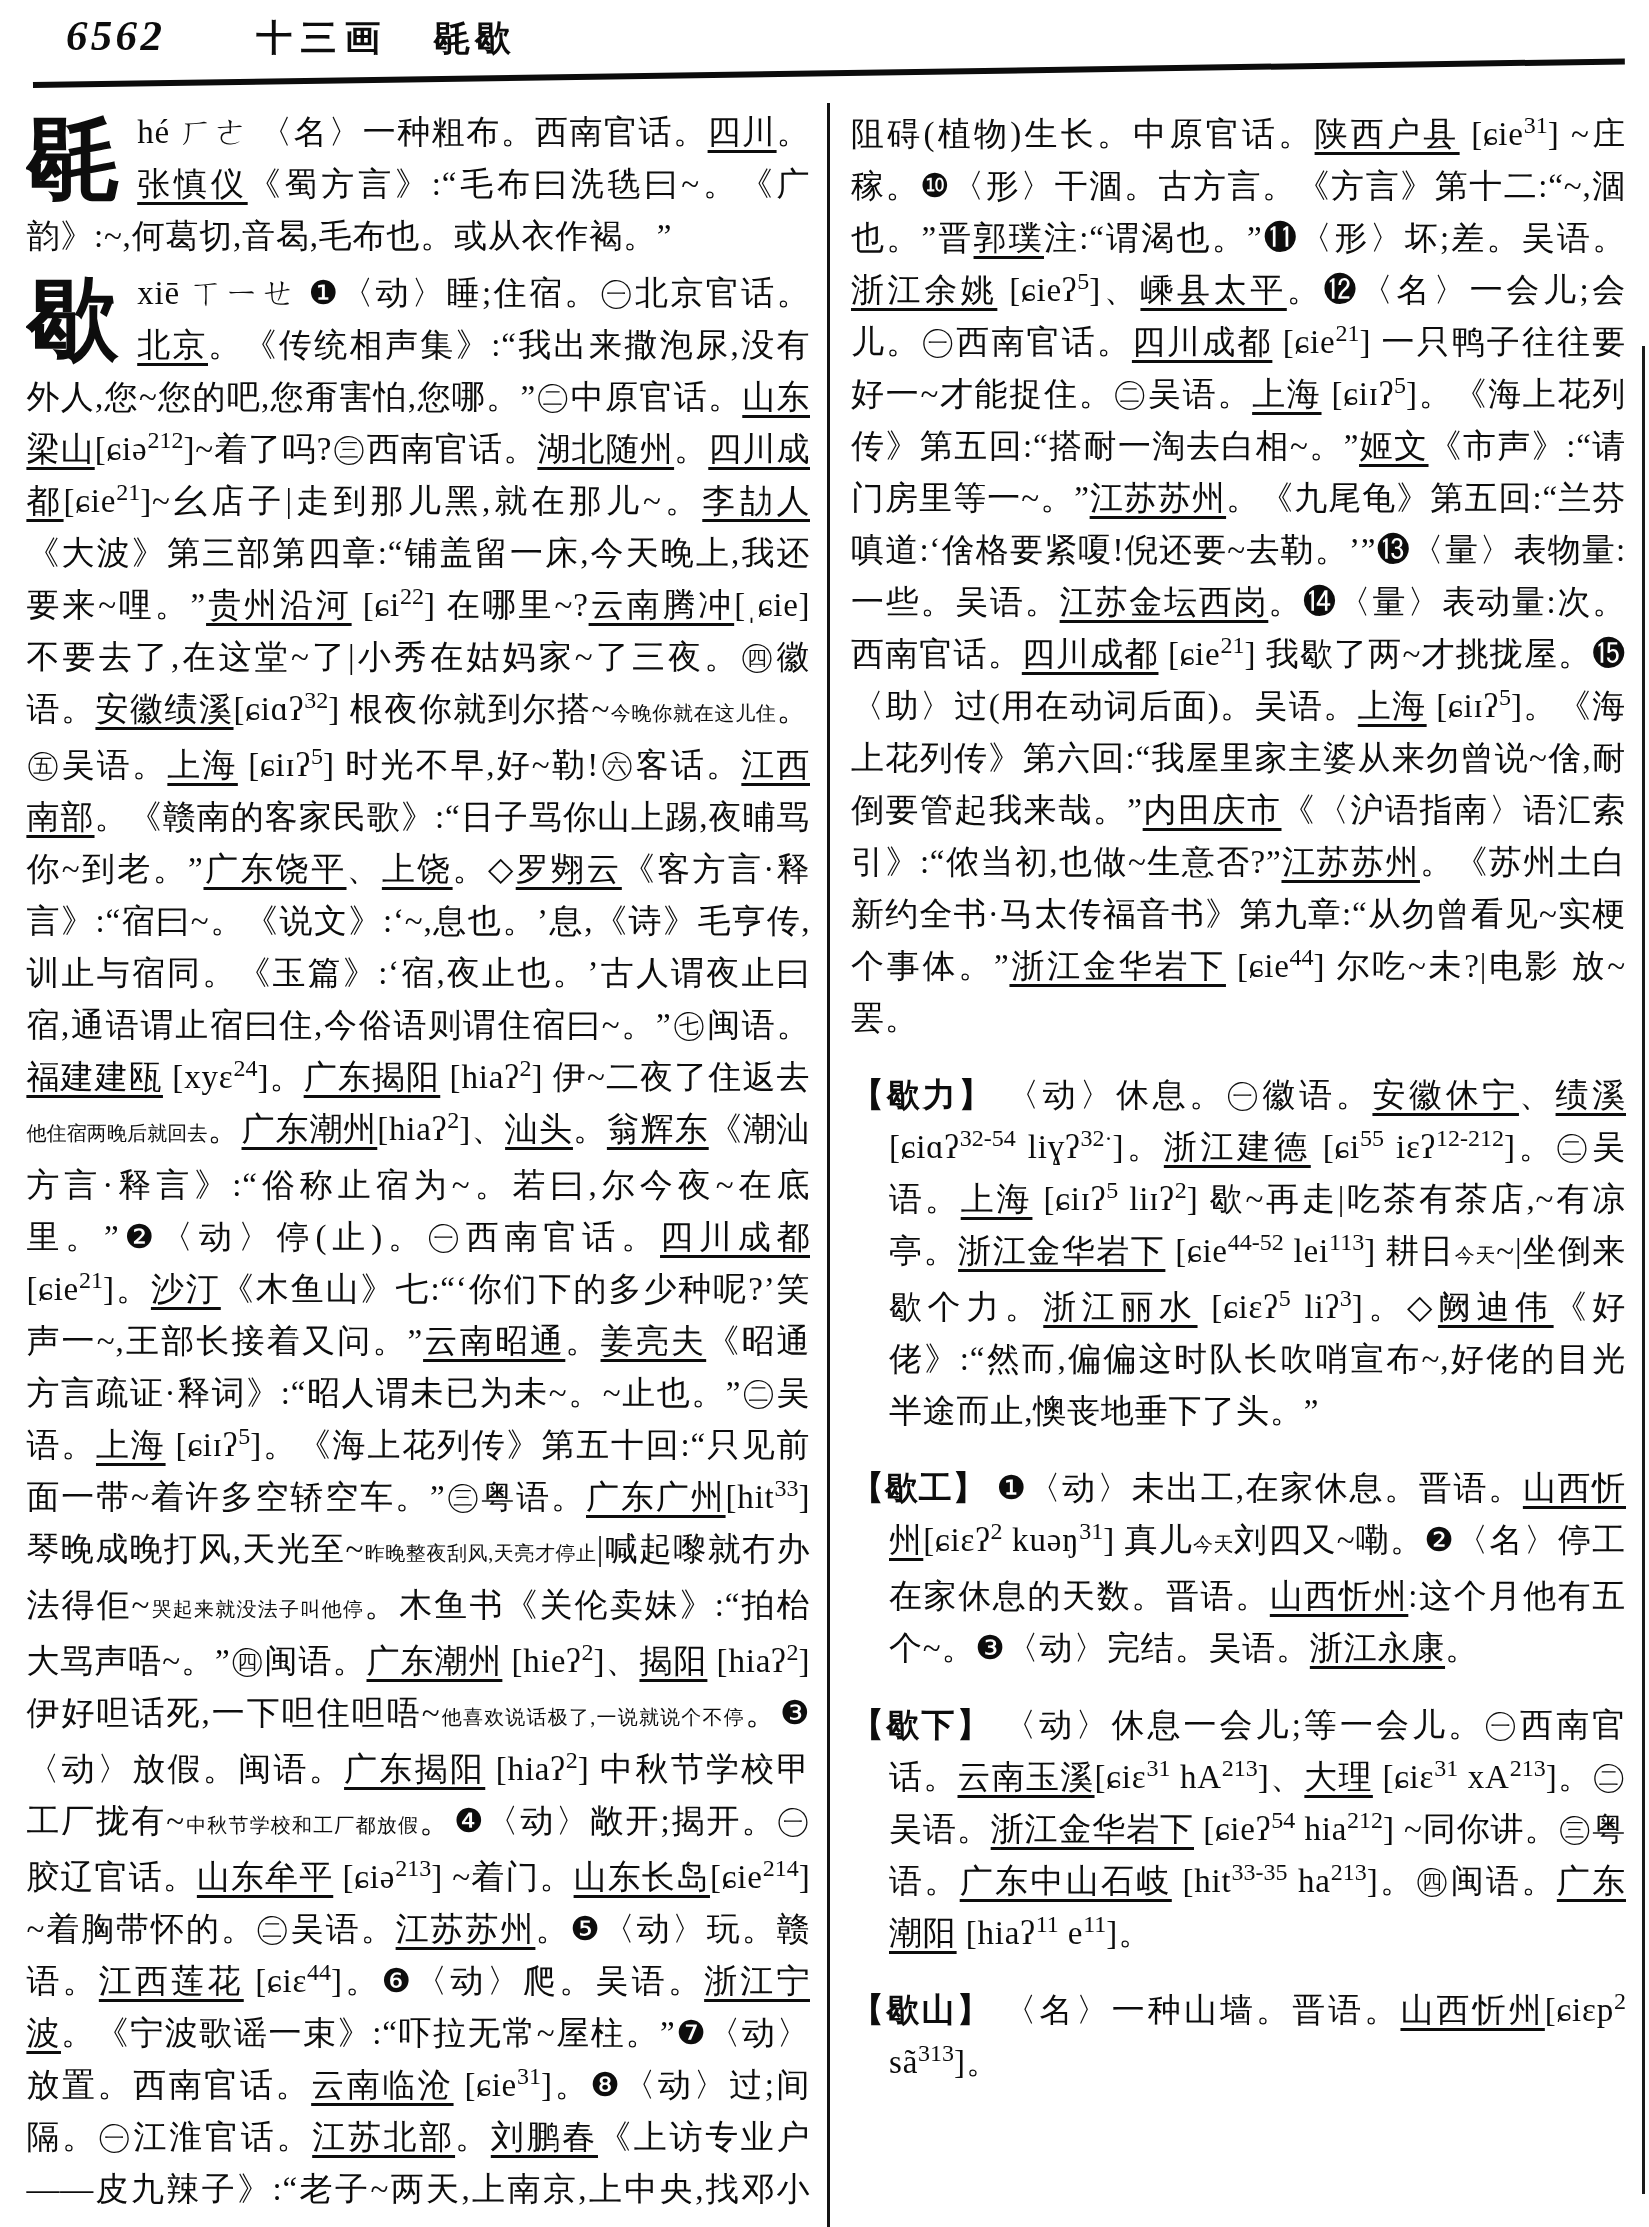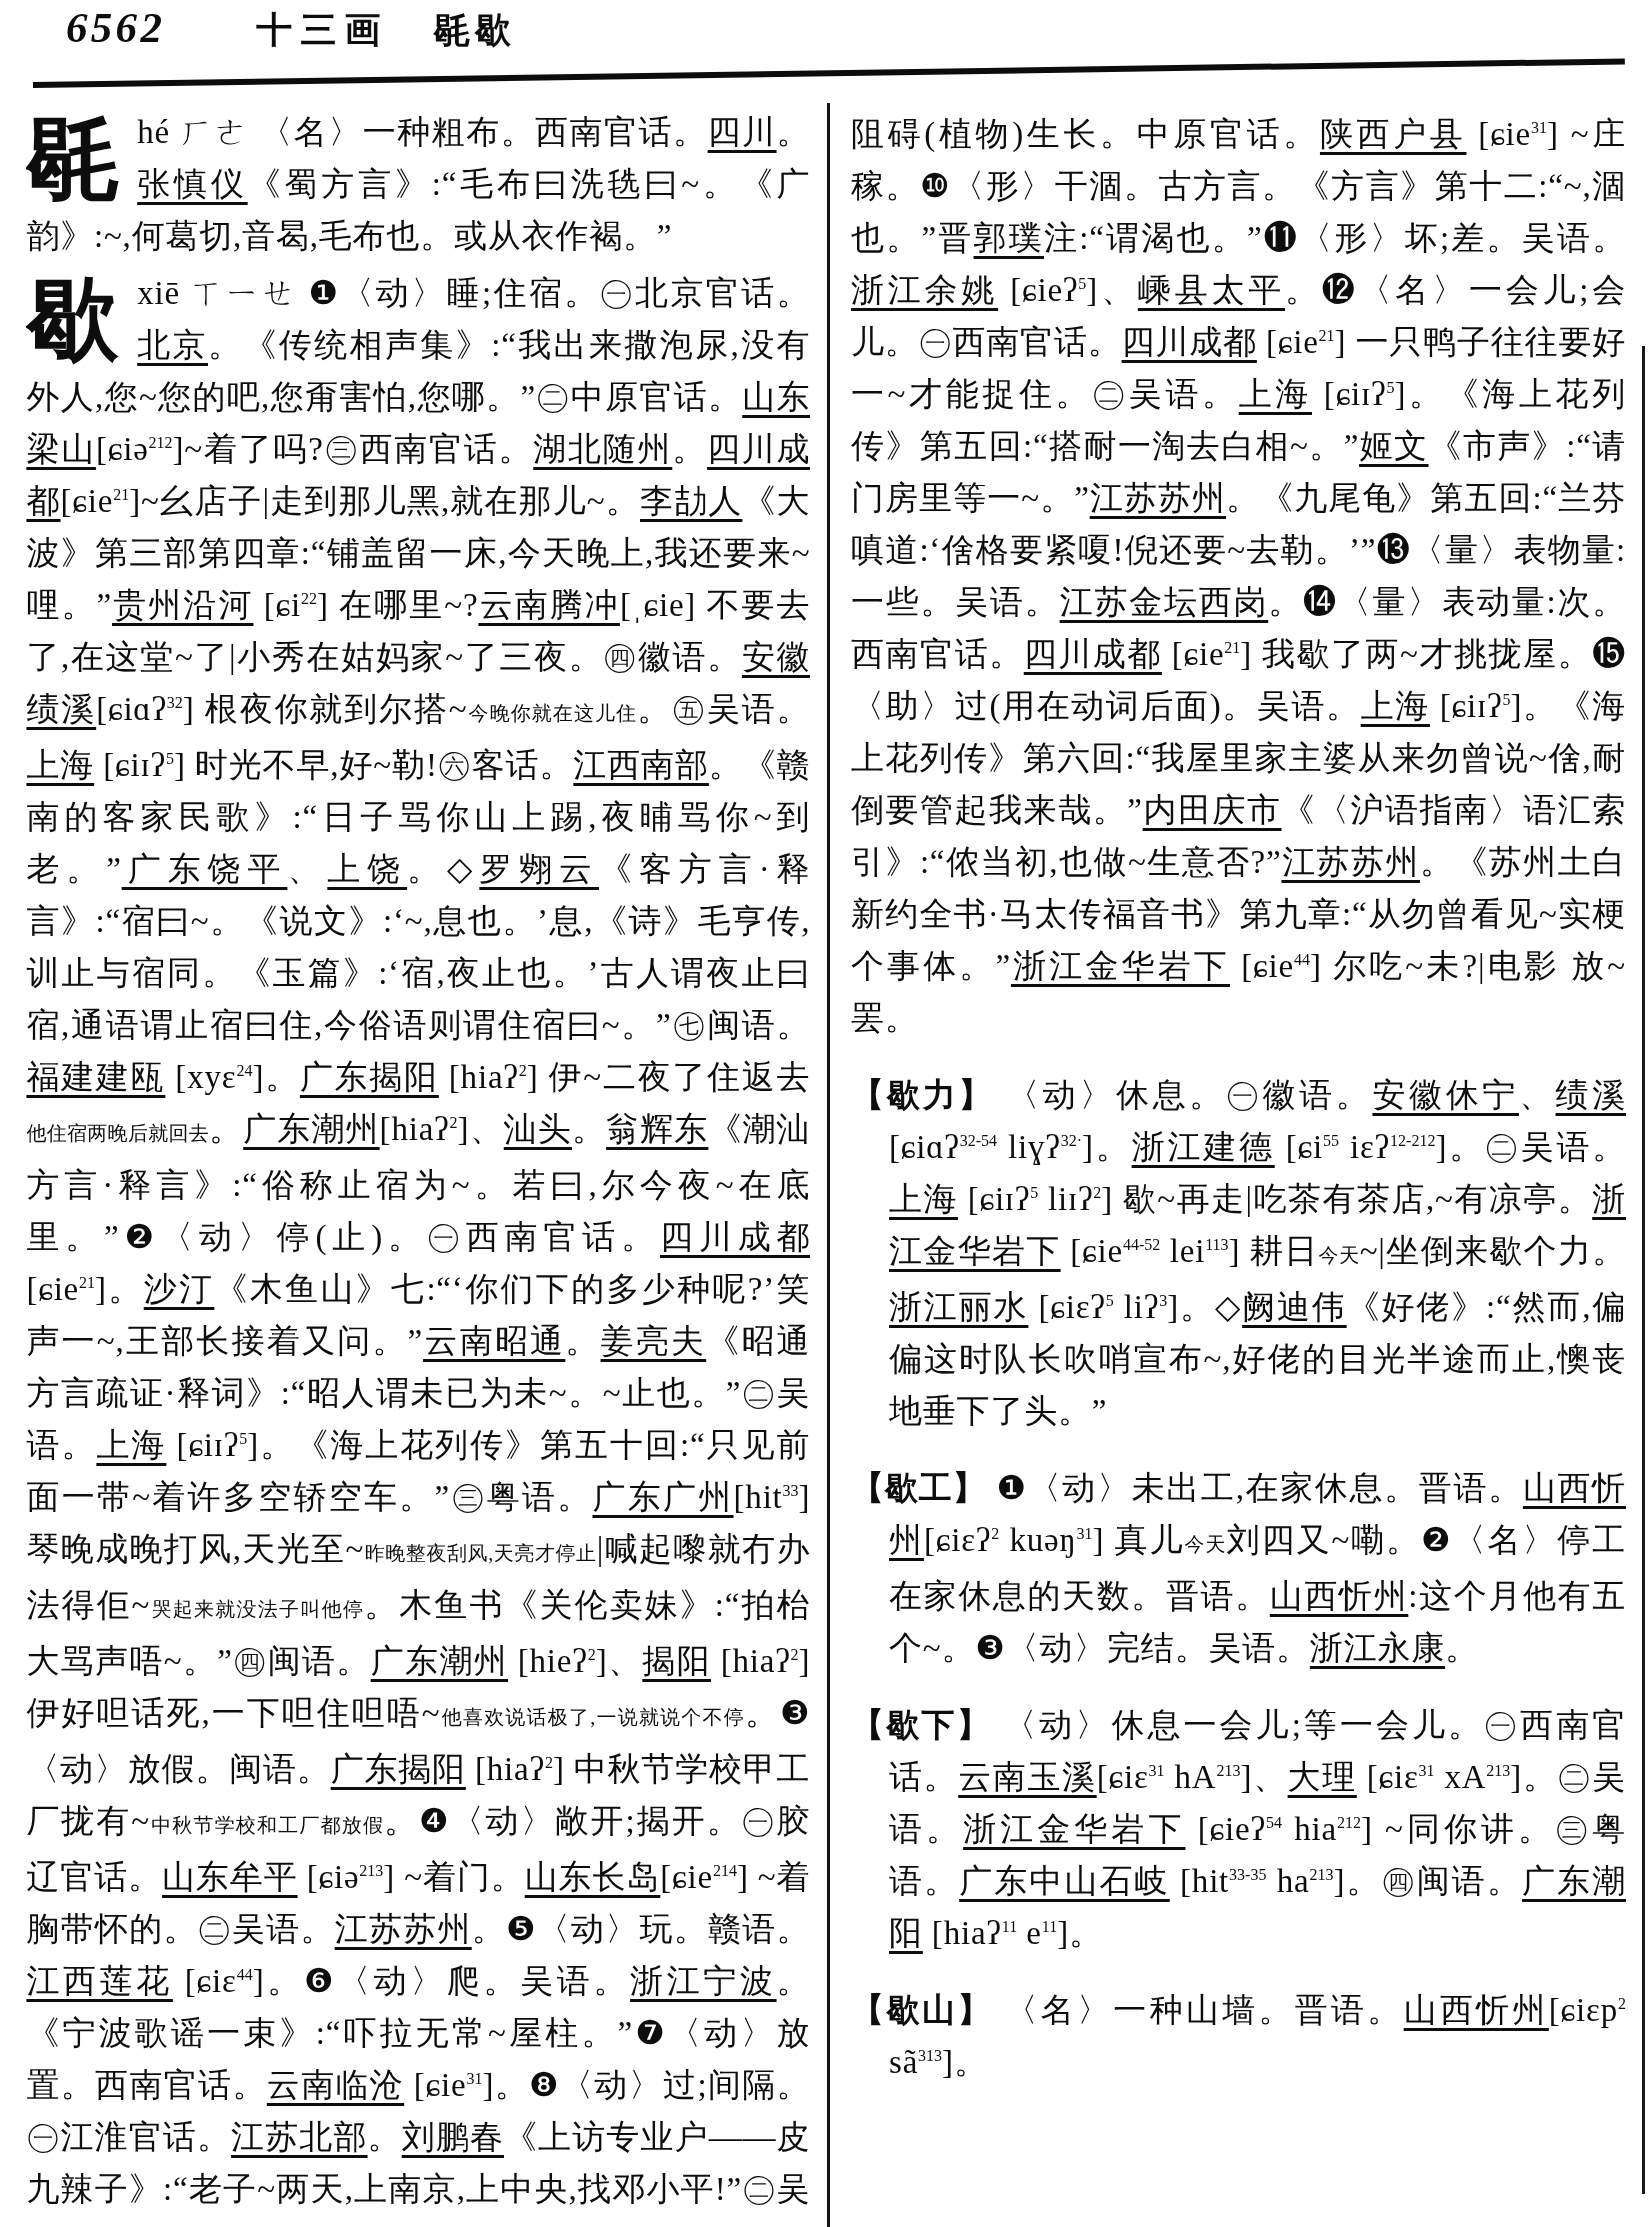--- a/index.html
+++ b/index.html
@@ -7,21 +7,21 @@
   body {
     font-family:"Liberation Serif","DejaVu Serif",serif;
     color:#0d0d0d;
     position:relative;
     overflow:hidden;
     -webkit-font-smoothing:none;
   }
   .page { position:absolute; inset:0; }
 
   
-  .header { position:absolute; top:3px; left:66px; right:33px; height:58px; }
+  .header { position:absolute; top:11px; left:66px; right:33px; height:58px; }
   .page-number { font-size:43px; font-weight:bold; letter-spacing:3.3px; font-style:italic; }
   .section-label { font-size:36px; font-weight:bold; margin-left:91px; letter-spacing:8.2px; }
   .section-chars { font-size:36px; font-weight:bold; margin-left:45px; letter-spacing:5px; }
   .header-rule {
     position:absolute; top:82px; left:33px; width:1592px; height:5.8px;
     background:#0c0c0c; transform:rotate(-0.85deg); transform-origin:left center;
   }
 
   
   .column-divider { position:absolute; top:103px; bottom:0; left:827px; width:3.3px; background:#141414; }
@@ -39,21 +39,21 @@
   .col-right { left:851px; width:775px; }
 
   .entry { margin-bottom:5px; }
   .big-headword {
     float:left;
     font-size:92px; line-height:89px;
     font-weight:bold;
     margin:8.2px 18px 0 0;
   }
   .entry-body u { text-underline-offset:7.4px; text-decoration-thickness:2.5px; }
-  sup { font-size:16px; line-height:0; vertical-align:super; letter-spacing:0; }
+  sup { font-size:24px; line-height:0; vertical-align:super; letter-spacing:0; }
   .gloss { font-size:20px; letter-spacing:0; }
 
   .compound { padding-left:38px; text-indent:-38px; margin-top:25px; }
   .compound-headword { font-weight:bold; letter-spacing:0; }
   .continuation { margin-top:1.6px; }
 </style>
 </head>
 <body>
 
 <div class="page">

